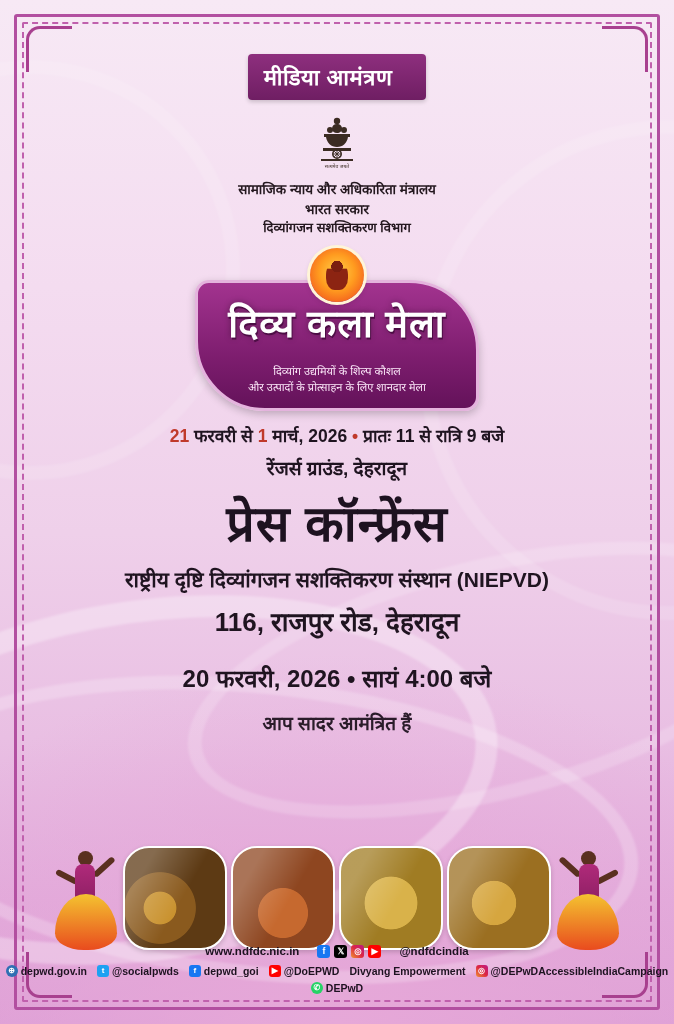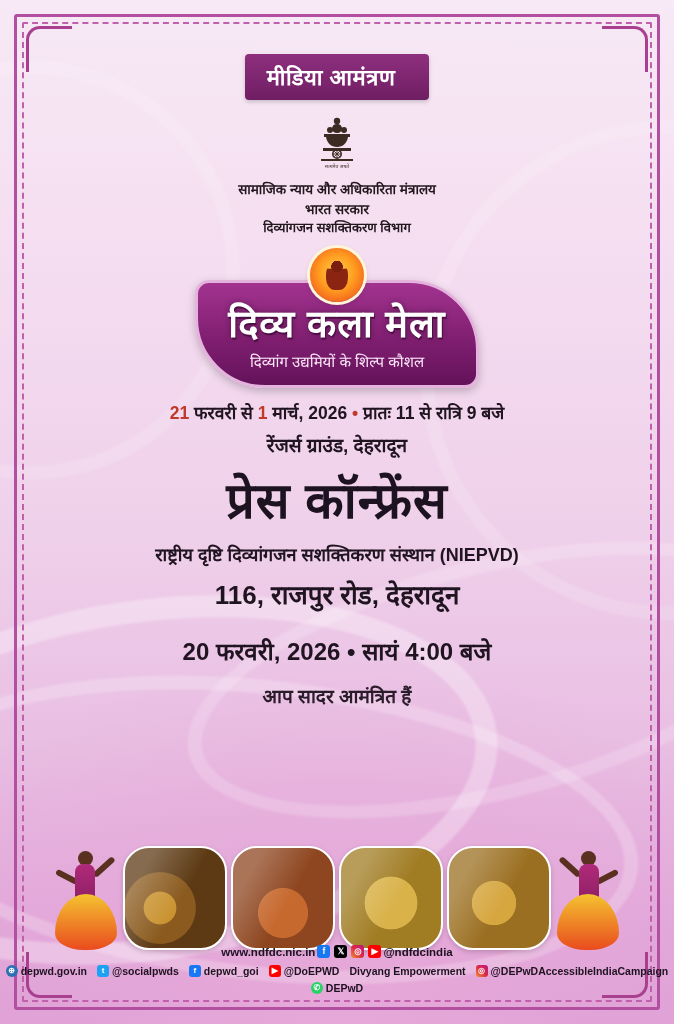--- a/index.html
+++ b/index.html
@@ -53,21 +53,21 @@
     display: flex; flex-direction: column; align-items: center;
     padding: 46px 46px 0 46px;
   }
 
   
   .ribbon {
     margin-top: 8px;
     background: linear-gradient(180deg, #8e2f7e 0%, #6f1e63 100%);
     color: #ffffff;
     font-size: 22px; font-weight: bold;
-    padding: 7px 34px 9px 22px;
+    padding: 7px 34px 9px 16px;
     border-radius: 4px;
     letter-spacing: .5px;
     box-shadow: 0 2px 4px rgba(0,0,0,.18);
   }
 
   
   .emblem { margin-top: 12px; }
 
   .ministry {
     margin-top: 6px; text-align: center;
@@ -98,36 +98,36 @@
     padding: 22px 30px 12px 30px;
     text-align: center;
     box-shadow: 0 3px 8px rgba(0,0,0,.22);
     position: relative; z-index: 2;
   }
   .mela-title {
     color: #ffffff; font-size: 38px; font-weight: bold; line-height: 1;
     text-shadow: 1px 2px 0 #4d0d45, 0 0 6px rgba(0,0,0,.35);
     letter-spacing: 1px;
   }
-  .mela-sub { color: #fde9fa; font-size: 15px; margin-top: 8px; line-height: 1.5; }
+  .mela-sub { color: #fde9fa; font-size: 11px; margin-top: 20px; line-height: 1.5; }
 
   .dates {
     margin-top: 12px; text-align: center; color: #1f1420;
     font-size: 17.5px; font-weight: bold;
   }
   .dates .num { color: #c0392b; }
   .dot { color: #c0392b; }
   .venue { margin-top: 8px; font-size: 19px; font-weight: bold; color: #1f1420; }
   .occasion { margin-top: 10px; font-size: 15.5px; font-weight: bold; color: #1f1420; }
 
   .press-title {
     margin-top: 18px; font-size: 50px; font-weight: bold; color: #1d1220;
     letter-spacing: 1px; line-height: 1;
   }
-  .inst { margin-top: 16px; font-size: 18px; font-weight: bold; color: #1f1420; text-align:center; }
+  .inst { margin-top: 16px; font-size: 21px; font-weight: bold; color: #1f1420; text-align:center; }
   .addr { margin-top: 10px; font-size: 26px; font-weight: bold; color: #1f1420; }
   .when { margin-top: 22px; font-size: 24px; font-weight: bold; color: #1f1420; }
   .invite { margin-top: 16px; font-size: 19px; font-weight: bold; color: #2a1c2a; }
 
   
   .strip {
     position: absolute; left: 40px; right: 40px; bottom: 74px;
     height: 122px; display: flex; align-items: flex-end; justify-content: center; gap: 4px;
   }
   .photo {
@@ -160,21 +160,21 @@
     background: #5a3020; border-radius: 4px; transform: rotate(-42deg);
   }
   .dancer .arm-b {
     position: absolute; bottom: 70px; left: 2px; width: 24px; height: 6px;
     background: #5a3020; border-radius: 4px; transform: rotate(28deg);
   }
   .dancer.flip { transform: scaleX(-1); }
 
   
   .footer { position: absolute; left: 0; right: 0; bottom: 30px; text-align: center; }
-  .website { font-size: 11.5px; font-weight: bold; color: #1d1220; display:flex; align-items:center; justify-content:center; gap:2px; }
+  .website { font-size: 11.5px; font-weight: bold; color: #1d1220; display:flex; align-items:flex-start; justify-content:center; gap:18px; }
   .soc { display:inline-flex; gap: 4px; vertical-align: middle; }
   .sq { width: 13px; height: 13px; border-radius: 3px; color:#fff; font-size:8.5px; line-height:13px; text-align:center; font-weight:bold; display:inline-block; }
   .fb { background:#1877f2; } .xx { background:#000; } .ig { background: linear-gradient(45deg,#f09433,#dc2743,#bc1888); } .yt { background:#ff0000; }
   .handles {
     margin-top: 7px; display: flex; flex-wrap: wrap; gap: 5px 10px;
     align-items: center; justify-content: center;
     font-size: 10.5px; color: #1d1220; font-weight: bold;
   }
   .handle { display: inline-flex; align-items: center; gap: 3px; }
   .ic { width: 12px; height: 12px; border-radius: 3px; display:inline-block; color:#fff; font-size:8px; line-height:12px; text-align:center; }
@@ -231,20 +231,21 @@
     </div>
 
     <div class="logo-wrap">
       <div class="sun-badge">
         <div class="fig"></div>
       </div>
       <div class="mela-band">
         <div class="mela-title">दिव्य कला मेला</div>
         <div class="mela-sub">
           <div>दिव्यांग उद्यमियों के शिल्प कौशल</div>
+          <div>और उत्पादों के प्रोत्साहन के लिए शानदार मेला</div>
         </div>
       </div>
     </div>
 
     <div class="dates">
       <span class="num">21</span>
       <span>फरवरी से</span>
       <span class="num">1</span>
       <span>मार्च, 2026</span>
       <span class="dot">•</span>

